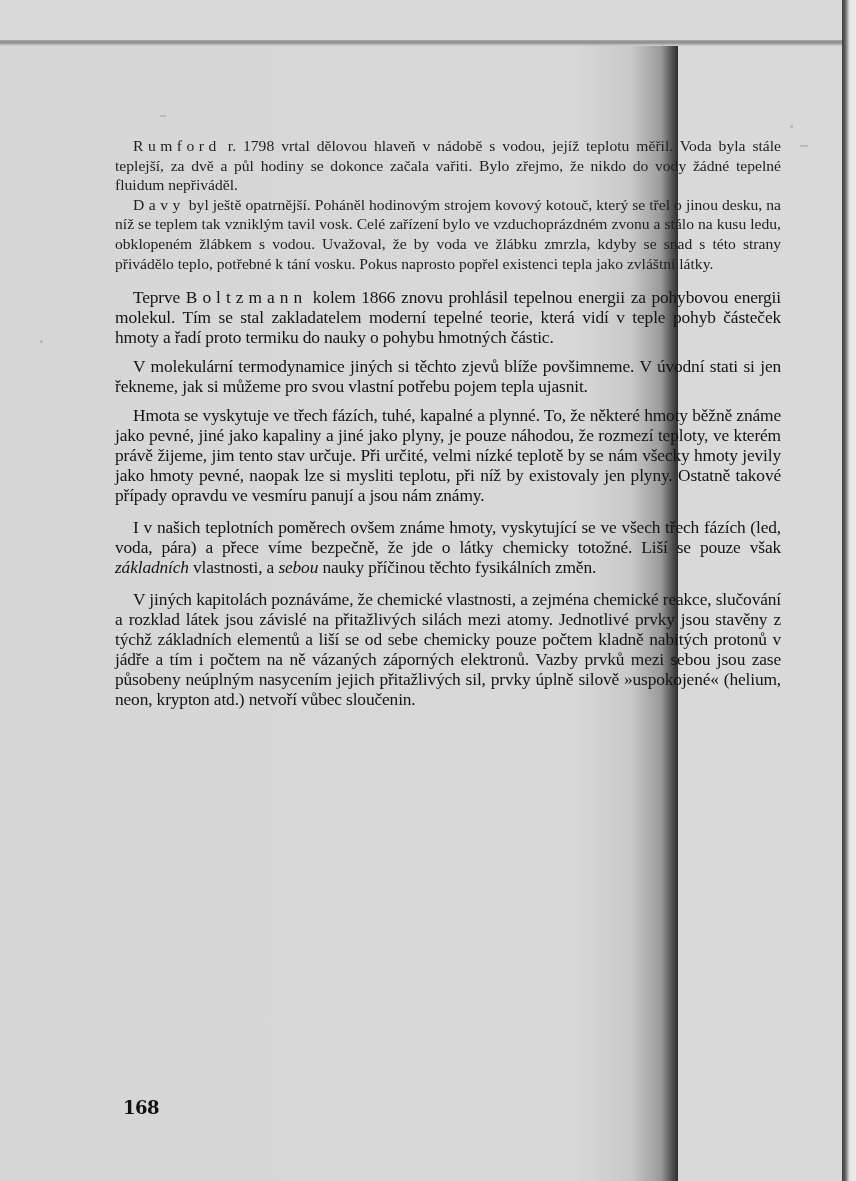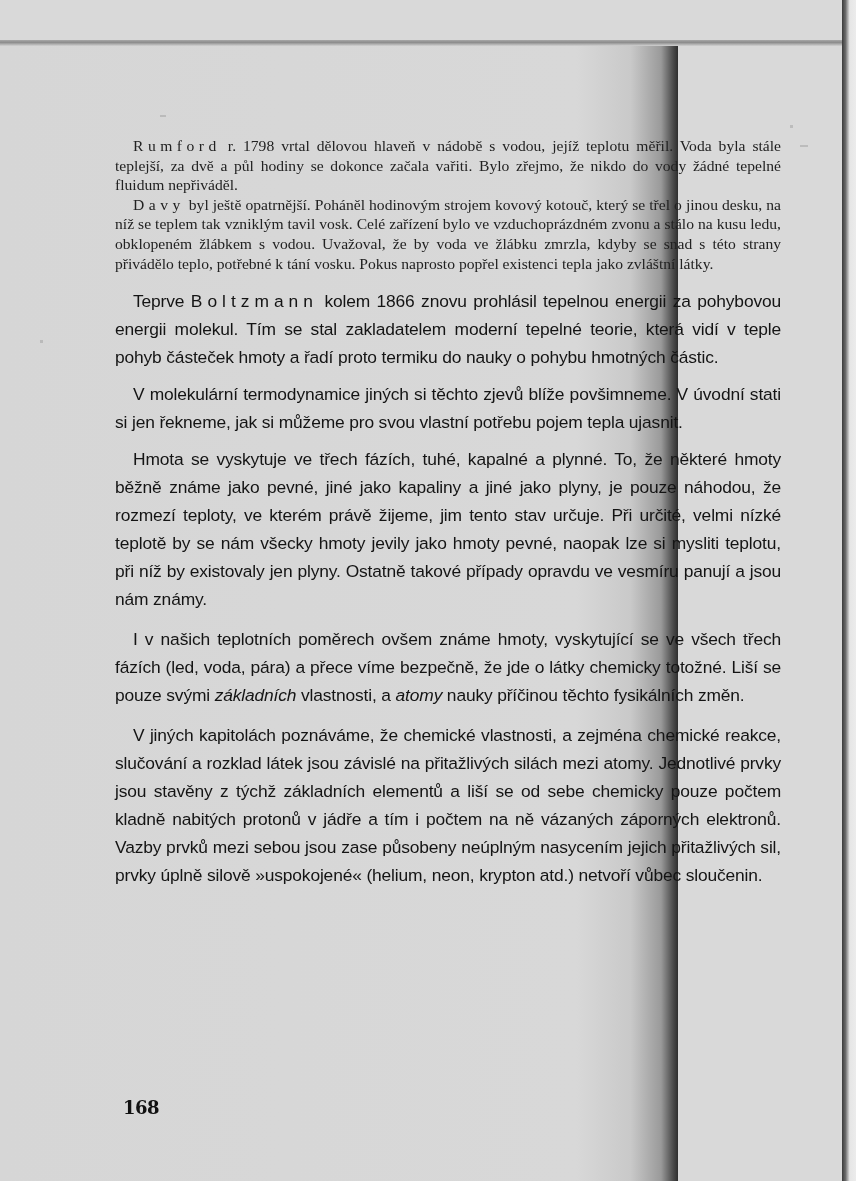--- a/index.html
+++ b/index.html
@@ -55,24 +55,24 @@
       text-indent: 0;
       color: #222;
     }
     .small-para {
       margin: 0;
       text-align: justify;
       text-align-last: left;
     }
     .spaced { letter-spacing: 4.5px; }
     .large {
-      font-family: Liberation Sans, sans-serif;
+      font-family: Liberation Serif, serif;
       font-stretch: condensed;
       font-size: 17.4px;
-      line-height: 28px;
+      line-height: 20px;
       text-align: justify;
       text-align-last: left;
       margin: 0;
       color: #141414;
       letter-spacing: -0.15px;
     }
     .para-gap { height: 9px; }
     .indent-first { text-indent: 18px; }
     .small-indent { text-indent: 18px; }
     em.it { font-style: italic; }
@@ -117,21 +117,21 @@
     <div class="para-gap"></div>
 
     <p class="large indent-first">V molekulární termodynamice jiných si těchto zjevů blíže povšimneme. V úvodní stati si jen řekneme, jak si můžeme pro svou vlastní potřebu pojem tepla ujasnit.</p>
 
     <div class="para-gap"></div>
 
     <p class="large indent-first">Hmota se vyskytuje ve třech fázích, tuhé, kapalné a plynné. To, že některé hmoty běžně známe jako pevné, jiné jako kapaliny a jiné jako plyny, je pouze náhodou, že rozmezí teploty, ve kterém právě žijeme, jim tento stav určuje. Při určité, velmi nízké teplotě by se nám všecky hmoty jevily jako hmoty pevné, naopak lze si mysliti teplotu, při níž by existovaly jen plyny. Ostatně takové případy opravdu ve vesmíru panují a jsou nám známy.</p>
 
     <div class="para-gap" style="height:12px;"></div>
 
-    <p class="large indent-first"><span>I v našich teplotních poměrech ovšem známe hmoty, vyskytující se ve všech třech fázích (led, voda, pára) a přece víme bezpečně, že jde o látky chemicky totožné. Liší se pouze svými </span><em class="it">základních</em><span> vlastnosti, a </span><em class="it">atomy</em><span> nauky příčinou těchto fysikálních změn.</span></p>
+    <p class="large indent-first"><span>I v našich teplotních poměrech ovšem známe hmoty, vyskytující se ve všech třech fázích (led, voda, pára) a přece víme bezpečně, že jde o látky chemicky totožné. Liší se pouze však </span><em class="it">základních</em><span> vlastnosti, a </span><em class="it">sebou</em><span> nauky příčinou těchto fysikálních změn.</span></p>
 
     <div class="para-gap" style="height:12px;"></div>
 
     <p class="large indent-first">V jiných kapitolách poznáváme, že chemické vlastnosti, a zejména chemické reakce, slučování a rozklad látek jsou závislé na přitažlivých silách mezi atomy. Jednotlivé prvky jsou stavěny z týchž základních elementů a liší se od sebe chemicky pouze počtem kladně nabitých protonů v jádře a tím i počtem na ně vázaných záporných elektronů. Vazby prvků mezi sebou jsou zase působeny neúplným nasycením jejich přitažlivých sil, prvky úplně silově »uspokojené« (helium, neon, krypton atd.) netvoří vůbec sloučenin.</p>
 
     <div class="para-gap" style="height:12px;"></div>
 
   </div>
 
   <div class="page-number">168</div>

